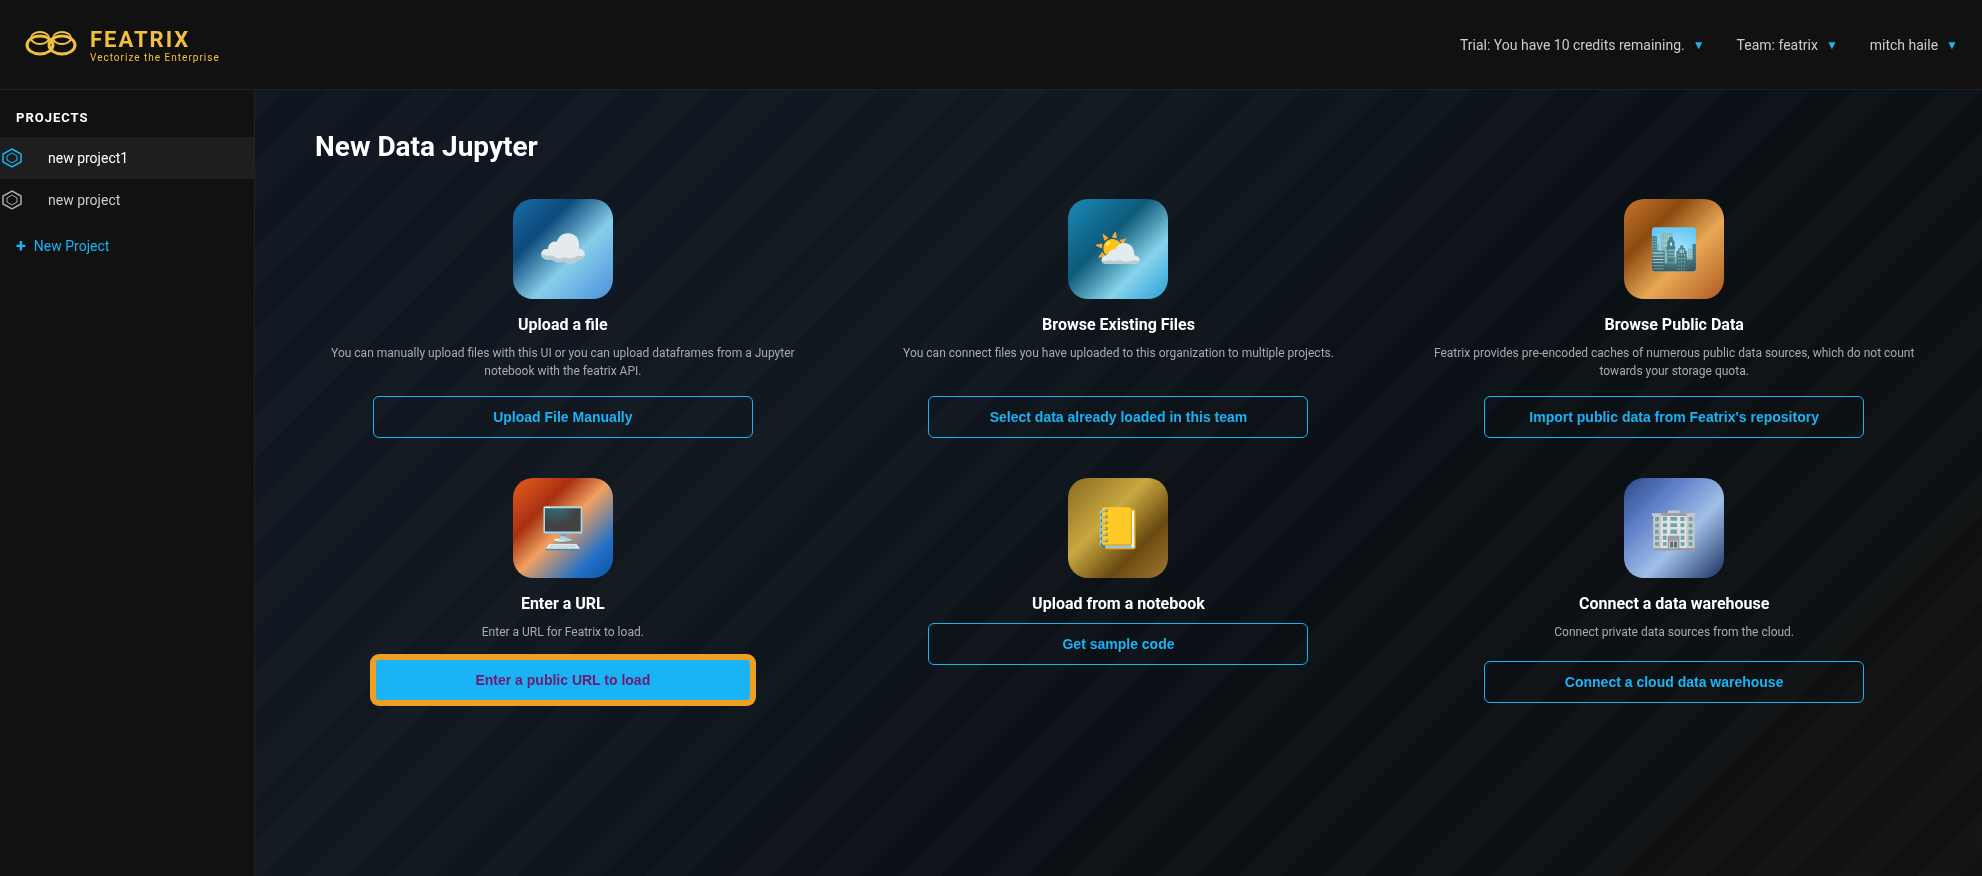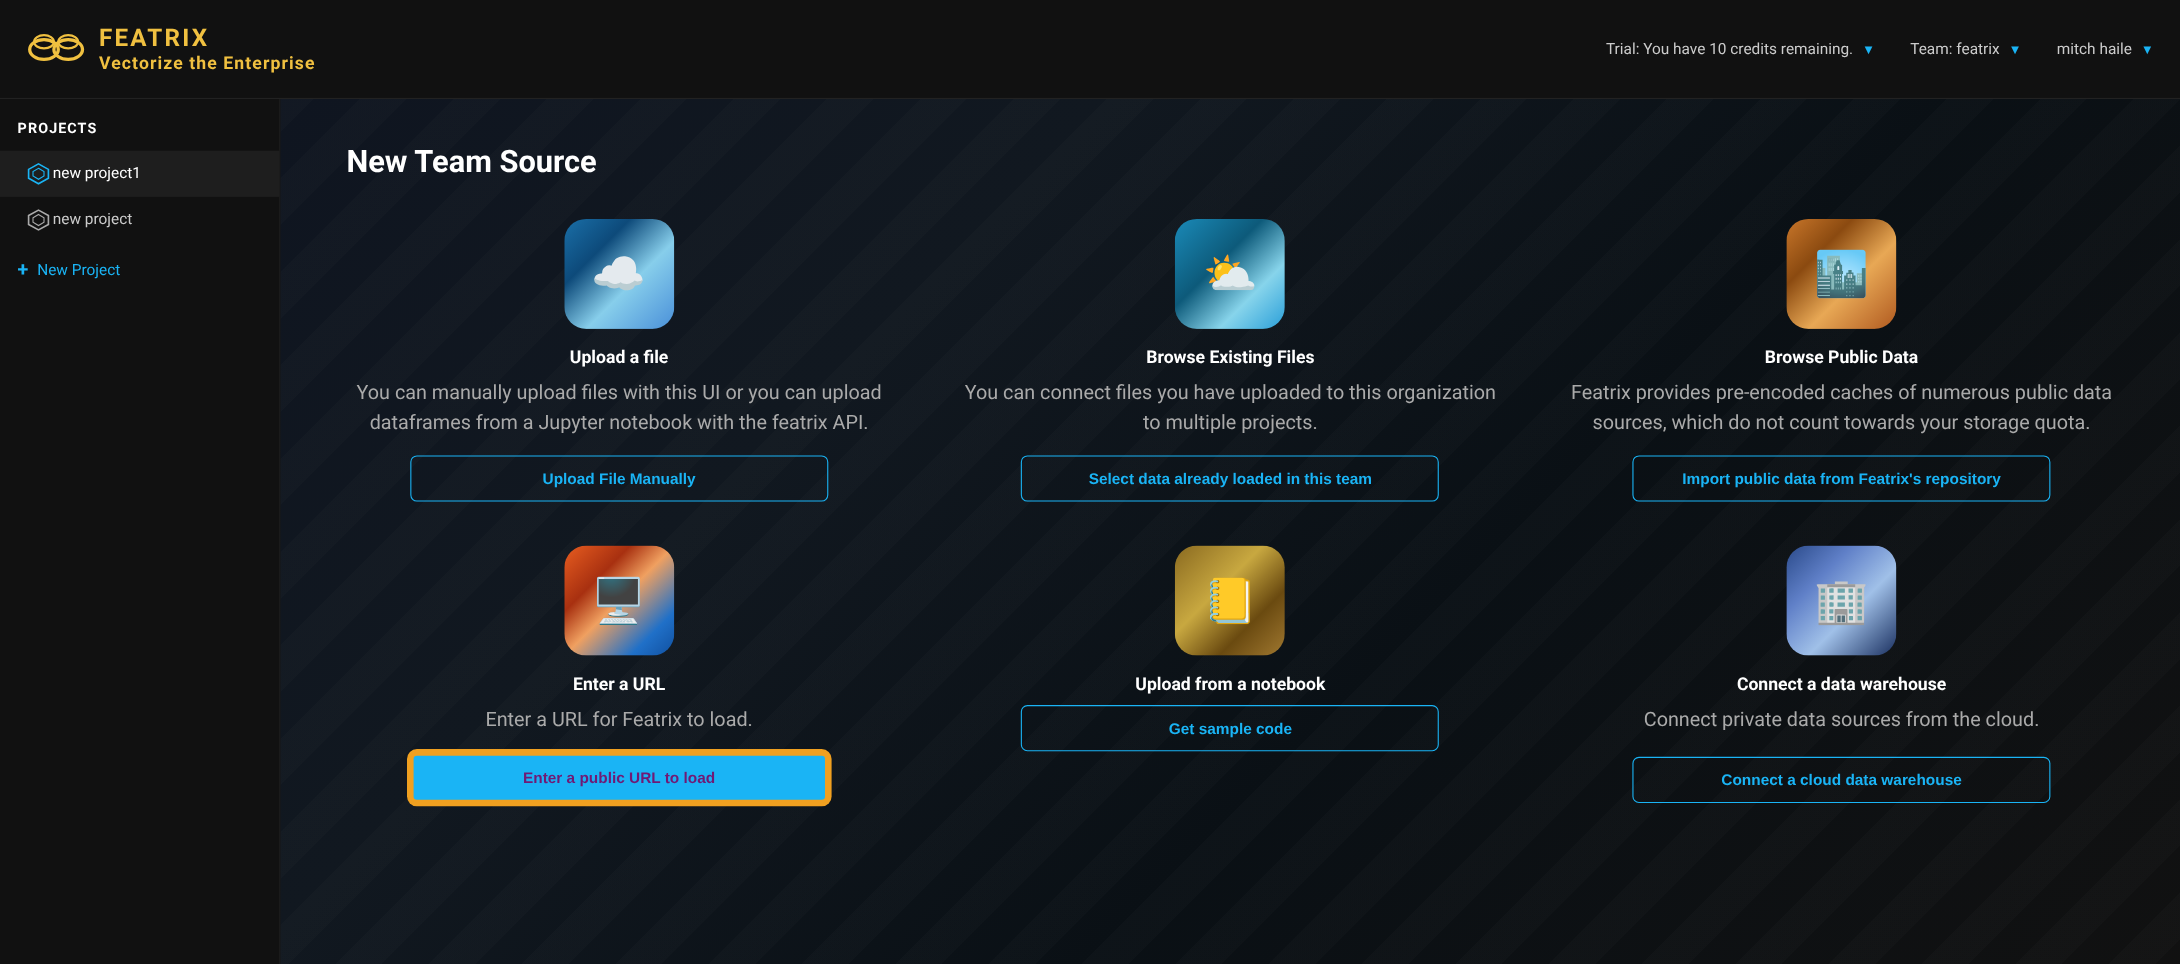--- a/index.html
+++ b/index.html
@@ -36,23 +36,22 @@
       flex-direction: column;
     }
     .logo-title {
       color: #f0c040;
       font-size: 22px;
       font-weight: 700;
       letter-spacing: 2px;
     }
     .logo-subtitle {
       color: #f0c040;
-      font-size: 16px;
+      font-size: 10px;
       letter-spacing: 1px;
-      font-weight: bold;
     }
     .header-right {
       display: flex;
       align-items: center;
       gap: 32px;
     }
     .header-info {
       display: flex;
       align-items: center;
       gap: 8px;
@@ -81,22 +80,22 @@
     .sidebar-section-title {
       color: #fff;
       font-size: 13px;
       font-weight: 700;
       padding: 0 16px 12px 16px;
       letter-spacing: 1px;
     }
     .sidebar-item {
       display: flex;
       align-items: center;
-      gap: 2px;
-      padding: 10px 24px;
+      gap: 25px;
+      padding: 10px 1px;
       cursor: pointer;
       font-size: 14px;
       color: #ccc;
     }
     .sidebar-item.active {
       background: #1e1e1e;
       color: #fff;
     }
     .sidebar-item .item-icon {
       width: 22px;
@@ -224,21 +223,21 @@
       font-size: 40px;
     }
 
     .card-title {
       font-size: 16px;
       font-weight: 700;
       color: #fff;
       margin-bottom: 10px;
     }
     .card-desc {
-      font-size: 18px;
+      font-size: 12px;
       color: #aaa;
       line-height: 1.5;
       margin-bottom: 16px;
       flex: 1;
     }
 
     .card-button {
       width: 100%;
       max-width: 380px;
       padding: 12px 20px;
@@ -313,21 +312,21 @@
       <span>new project</span>
     </div>
 
     <div class="sidebar-new-project">
       <span style="font-size:18px; font-weight:bold;">+</span>
       <span>New Project</span>
     </div>
   </aside>
 
   <main class="main-content">
-    <h1 class="page-title">New Team Source</h1>
+    <h1 class="page-title">New Data Jupyter</h1>
 
     <div class="card-grid">
 
       <div class="data-card">
         <div class="card-icon-wrap">
           <div class="icon-upload">☁️</div>
         </div>
         <div class="card-title">Upload a file</div>
         <div class="card-desc">You can manually upload files with this UI or you can upload dataframes from a Jupyter notebook with the featrix API.</div>
         <button class="card-button">Upload File Manually</button>

